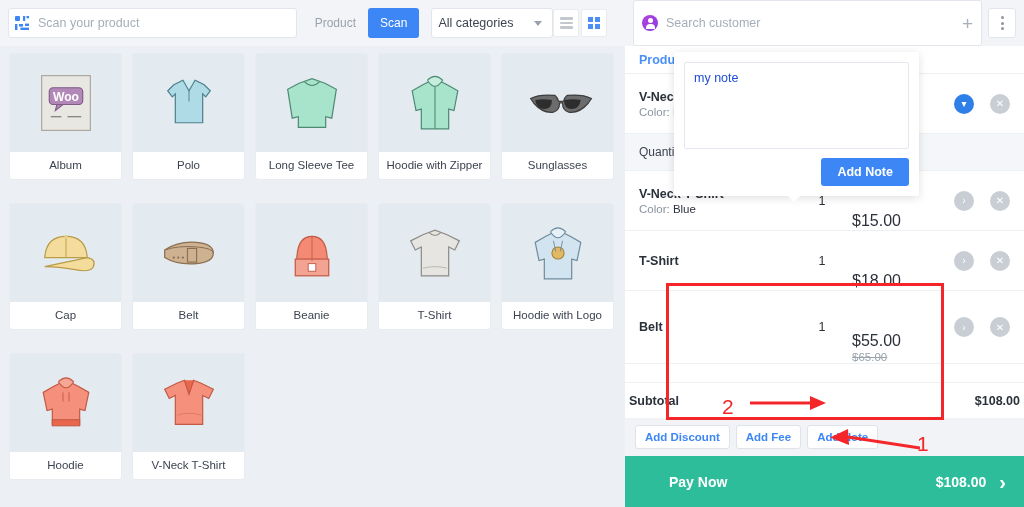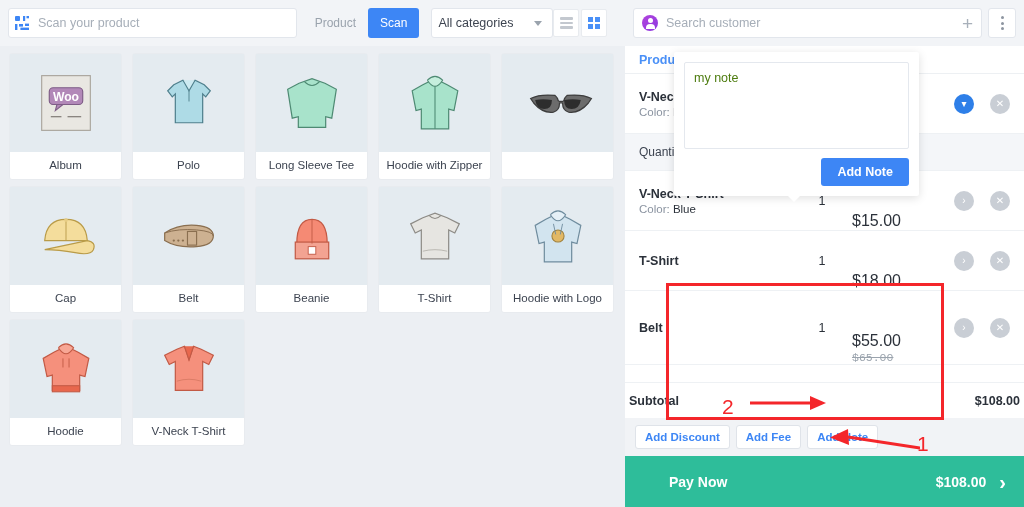--- a/index.html
+++ b/index.html
@@ -57,21 +57,21 @@
     cursor: pointer;
   }
   .lines { width: 13px; }
   .lines i { display: block; height: 2.5px; background: #c3c8cf; margin: 2px 0; border-radius: 1px; }
   .grid4 { display: grid; grid-template-columns: 5px 5px; grid-template-rows: 5px 5px; gap: 2px; }
   .grid4 i { background: #4a90f7; display: block; }
 
   
   .pgrid {
     padding: 8px 10px; display: grid; grid-template-columns: repeat(5, 111px);
-    gap: 8px 12px;
+    gap: 25px 12px;
   }
   .pcard {
     width: 111px; background: #fff; border-radius: 2px; cursor: pointer;
     box-shadow: 0 0 0 1px rgba(0,0,0,0.015);
   }
   .pimg {
     height: 98px; background: #e4ebf0; display: flex; align-items: center;
     justify-content: center; overflow: hidden;
   }
   .pimg svg { width: 76px; height: 76px; }
@@ -83,21 +83,21 @@
   
   .right {
     width: 399px; height: 507px; background: #f1f3f6;
     position: relative; display: flex; flex-direction: column;
   }
   .cust-bar {
     height: 46px; display: flex; align-items: center; padding: 0 8px; gap: 6px;
     background: #f2f4f7;
   }
   .cust-field {
-    flex: 1; height: 30px; background: #fff; border: 1px solid #e2e6ec;
+    flex: 1; height: 46px; background: #fff; border: 1px solid #e2e6ec;
     border-radius: 3px; display: flex; align-items: center; padding: 4px 8px;
   }
   .avatar-ic {
     width: 16px; height: 16px; border-radius: 50%;
     background: linear-gradient(135deg,#b243dd,#8d3ae0); flex: none; margin-right: 8px;
     position: relative;
   }
   .avatar-ic::before {
     content: ""; position: absolute; left: 5.5px; top: 3px; width: 5px; height: 5px;
     border-radius: 50%; background: #fff;
@@ -133,21 +133,21 @@
   .row {
     display: flex; align-items: center; padding: 0 14px; min-height: 43px;
     border-bottom: 1px solid #eef1f4; background: #fff;
   }
   .pname2 { font-size: 12.5px; color: #2b313a; font-weight: bold; }
   .pvar { font-size: 11.5px; color: #7a8490; margin-top: 2px; }
   .pvar b { color: #2b313a; font-weight: normal; }
   .pvar .lbl { color: #8a93a0; }
   .qtyv { font-size: 12.5px; color: #2b313a; }
   .pricev { font-size: 16px; color: #2b313a; font-weight: normal; margin-top: 41px; }
-  .oldprice { font-size: 11.5px; color: #9aa3ad; text-decoration: line-through; margin-top: 1px; font-family: Liberation Mono, monospace; }
+  .oldprice { font-size: 11.5px; color: #9aa3ad; text-decoration: line-through; margin-top: 1px; }
   .circ {
     width: 20px; height: 20px; border-radius: 50%; display: inline-flex;
     align-items: center; justify-content: center; cursor: pointer; color: #fff;
     font-size: 10px; margin-right: 16px;
   }
   .circ.blue { background: #2e7fe8; }
   .circ.gray { background: #c9ced5; }
   .circ.x { background: #c9ced5; margin-right: 0; }
 
   .qtyrow {
@@ -192,21 +192,21 @@
   .pay-arrow { color: #fff; font-size: 20px; font-weight: bold; line-height: 1; }
 
   
   .note-pop {
     position: absolute; left: 49px; top: 6px; width: 245px;
     background: #fff; box-shadow: 0 2px 10px rgba(0,0,0,0.13);
     border-radius: 2px; padding: 10px 10px 10px 10px; z-index: 20;
   }
   .note-ta {
     width: 100%; height: 87px; border: 1px solid #e4e8ee; border-radius: 2px;
-    resize: none; font-size: 12.5px; color: #4d7c0f; padding: 8px 9px;
+    resize: none; font-size: 12.5px; color: #1d4ed8; padding: 8px 9px;
     font-family: "Liberation Sans", sans-serif; outline: none; display: block;
   }
   .note-btn {
     margin-top: 9px; margin-left: auto; display: block; background: #3d86f5;
     color: #fff; border: none; border-radius: 3px; font-size: 12.5px;
     font-weight: bold; padding: 7px 16px; cursor: pointer;
     font-family: "Liberation Sans", sans-serif;
   }
   .pop-tail {
     position: absolute; left: 113px; bottom: -6px; width: 0; height: 0;
@@ -321,20 +321,21 @@
           <div class="pname">Hoodie with Zipper</div>
         </div>
         <div class="pcard">
           <div class="pimg">
             <svg viewBox="0 0 100 100">
               <path d="M14 44 q12 -6 32 -4 q4 4 4 6 q0 2 4 2 q4 0 4 -2 q0 -2 4 -6 q20 -2 32 4 l-4 6 q-12 14 -26 12 q-8 -2 -8 -12 h-4 q0 10 -8 12 q-14 2 -26 -12 z" fill="#6c6c6c" stroke="#3d3d3d" stroke-width="1.6"></path>
               <path d="M20 46 q10 -2 22 0 q0 12 -10 12 q-10 0 -12 -12 z" fill="#2d2d2d"></path>
               <path d="M58 46 q12 -2 22 0 q-2 12 -12 12 q-10 0 -10 -12 z" fill="#2d2d2d"></path>
             </svg>
           </div>
+          <div class="pname">Sunglasses</div>
         </div>
         <div class="pcard">
           <div class="pimg">
             <svg viewBox="0 0 100 100">
               <path d="M22 56 q2 -28 28 -28 q26 0 28 28 z" fill="#f4dd9c" stroke="#b99b48" stroke-width="1.6"></path>
               <path d="M78 56 q12 2 8 12 q-4 8 -24 4 q-22 -4 -40 -4 z" fill="#f4dd9c" stroke="#b99b48" stroke-width="1.6"></path>
               <path d="M50 28 v28" stroke="#b99b48" stroke-width="1.2"></path>
               <circle cx="50" cy="29" r="2.5" fill="#e6cc84"></circle>
             </svg>
           </div>

